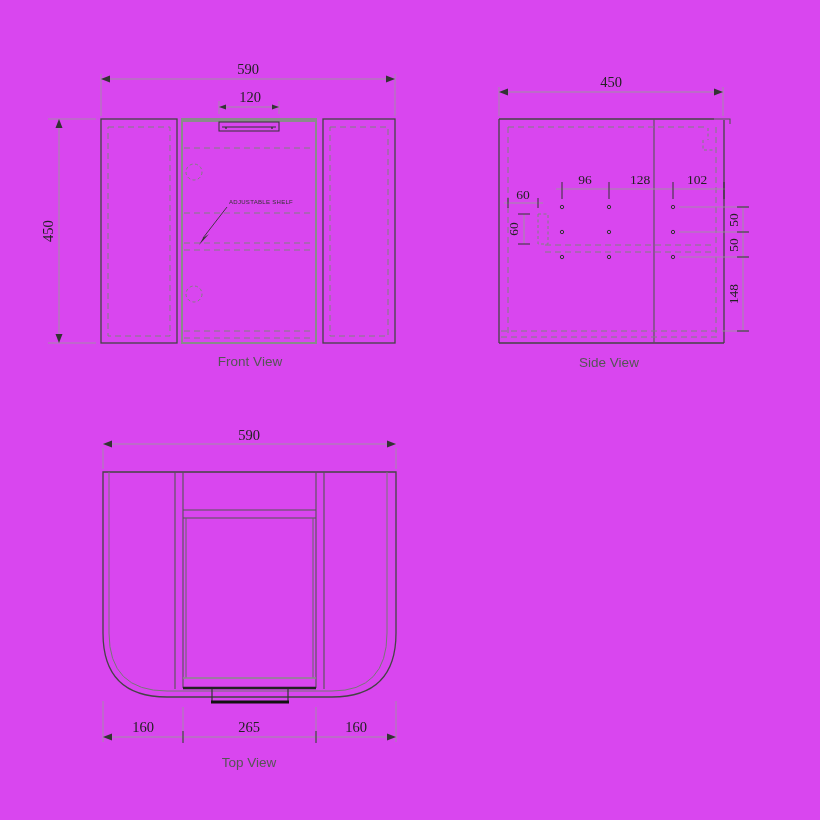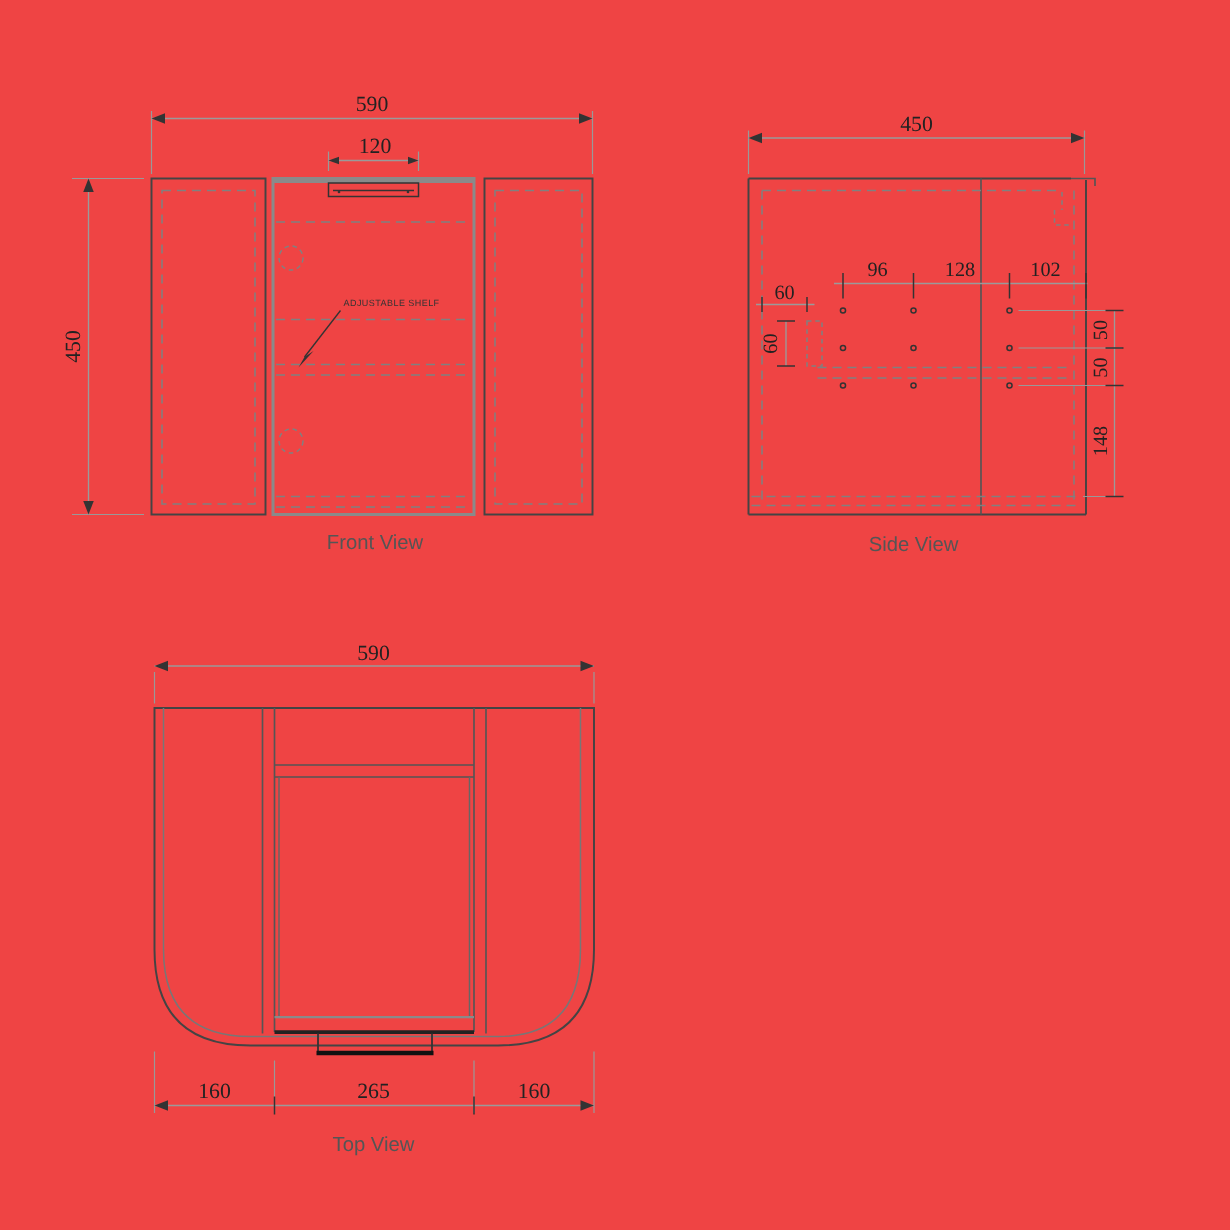--- a/index.html
+++ b/index.html
@@ -1,16 +1,16 @@
 <!DOCTYPE html>
 <html><head>
 <meta charset="utf-8">
 <style>
   html,body{margin:0;padding:0;background:#ffffff;}
-  .canvas{position:relative;width:820px;height:820px;background:#ef4444;overflow:hidden;}
+  .canvas{position:relative;width:820px;height:820px;background:#d946ef;overflow:hidden;}
   svg text{user-select:none;}
   .dim-num{font-family:"Liberation Serif","DejaVu Serif",serif;font-size:14.5px;fill:#222222;}
   .dim-num-sm{font-family:"Liberation Serif","DejaVu Serif",serif;font-size:13.5px;fill:#222222;}
   .view-label{font-family:"Liberation Sans","DejaVu Sans",sans-serif;font-size:13.5px;fill:#555555;}
   .tiny-note{font-family:"Liberation Sans","DejaVu Sans",sans-serif;font-size:6px;fill:#333333;letter-spacing:.3px;}
   .solid{stroke:#444444;stroke-width:1.3;fill:none;}
   .solid-thin{stroke:#555555;stroke-width:1.1;fill:none;}
   .gray-edge{stroke:#8a8a8a;stroke-width:2;fill:none;}
   .dash{stroke:#808080;stroke-width:1;fill:none;stroke-dasharray:6 4;}
   .dash-sm{stroke:#808080;stroke-width:1;fill:none;stroke-dasharray:3 2.5;}

